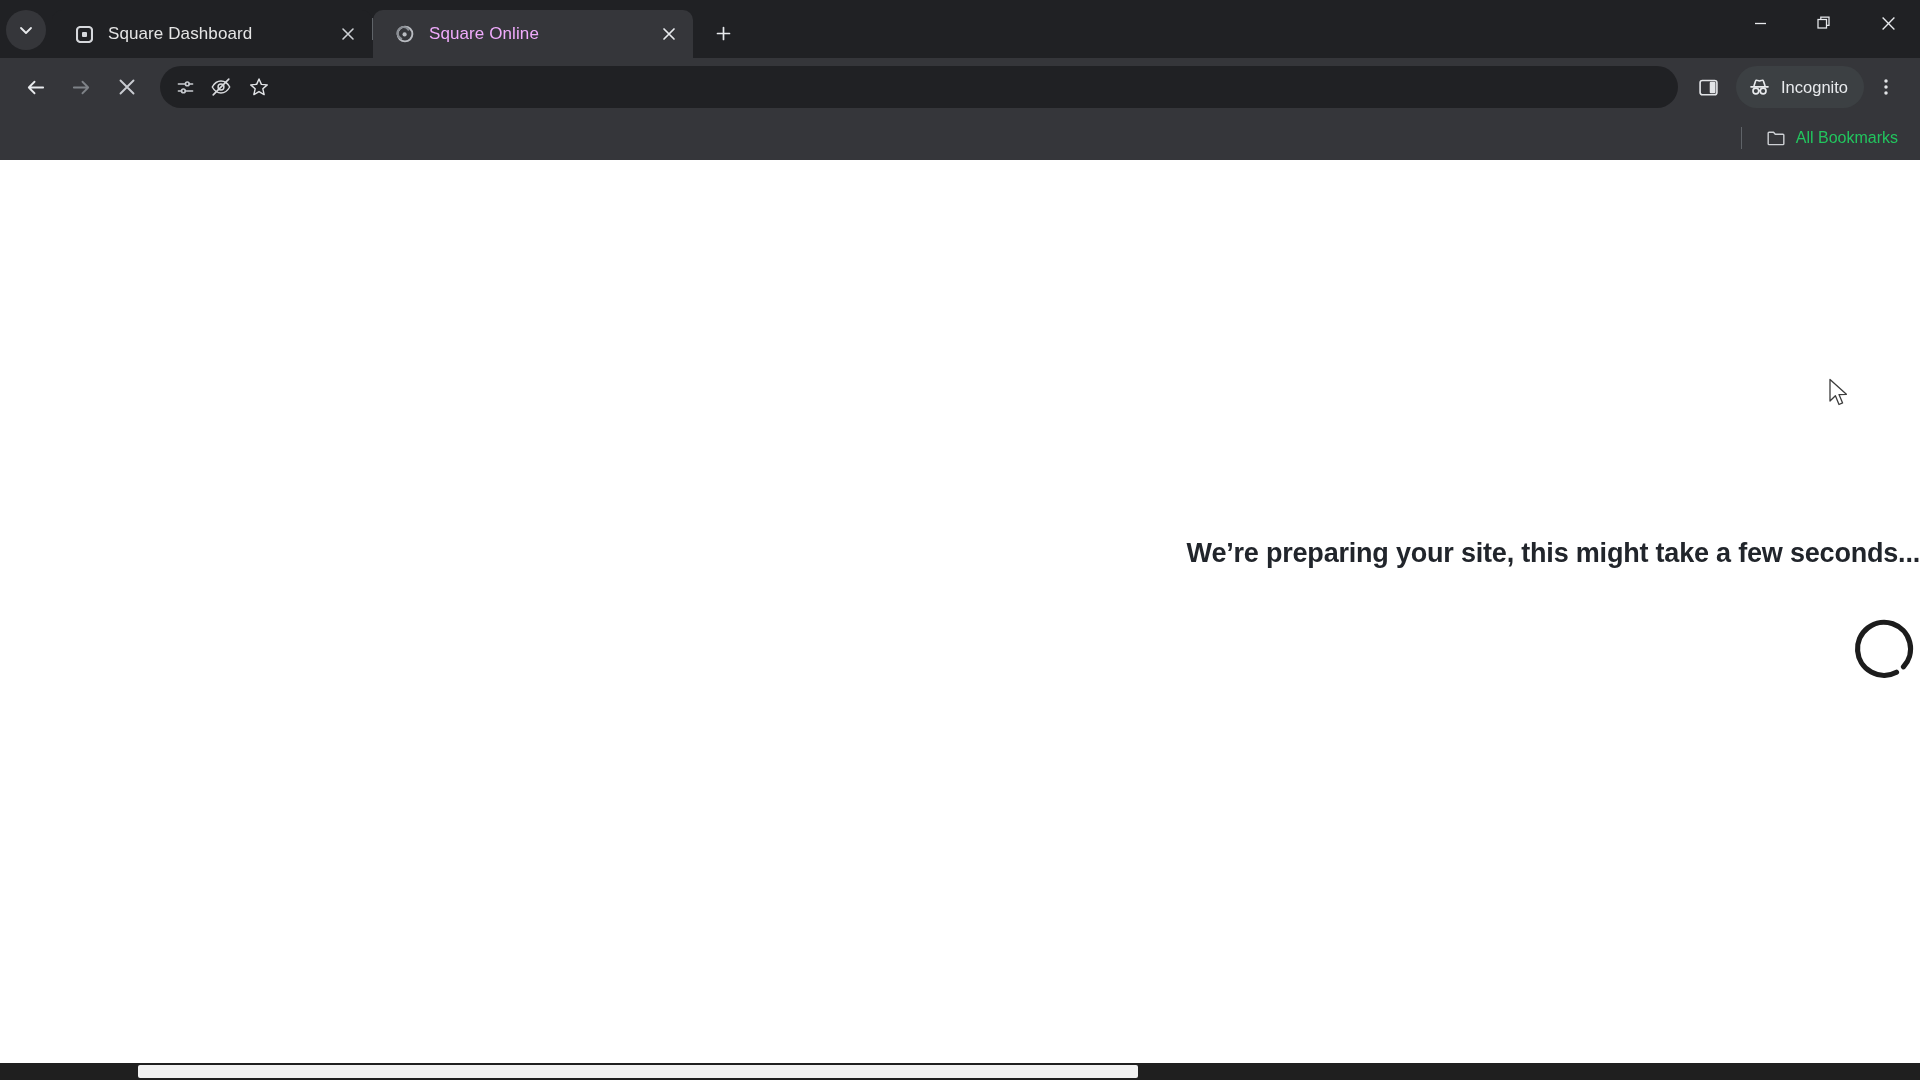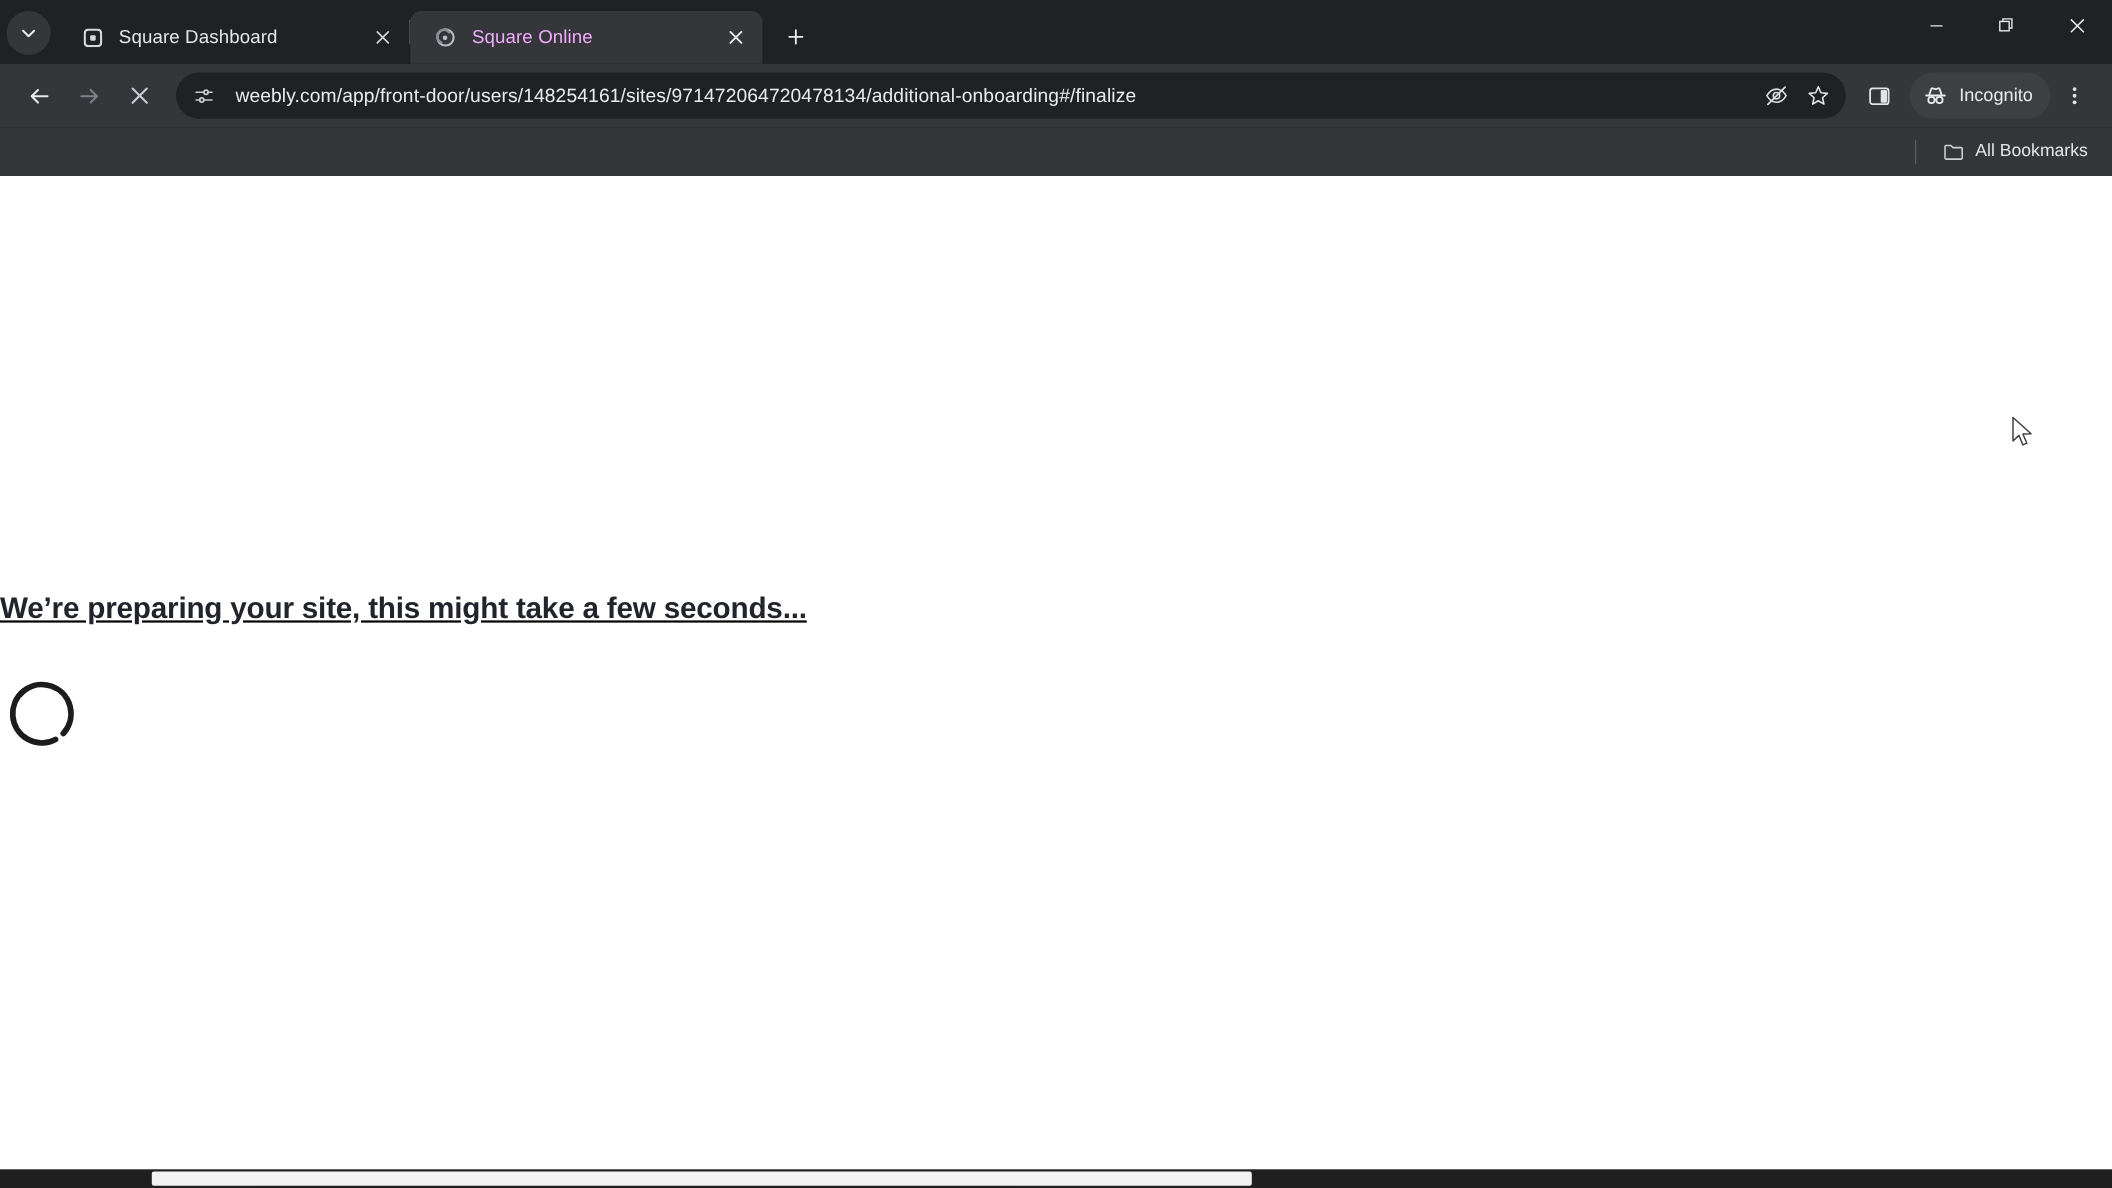--- a/index.html
+++ b/index.html
@@ -150,38 +150,37 @@
     height: 44px;
     background: #35363a;
     display: flex;
     align-items: center;
     justify-content: flex-end;
     padding-right: 14px;
     flex: none;
   }
   .bm-divider { width:1px; height:22px; background:#5f6368; margin-right: 16px; }
   .bm-all { display:flex; align-items:center; padding: 4px 8px; border-radius:6px; }
-  .bm-all span { color:#e5e5e5; font-size:16px; margin-left:10px; white-space:nowrap; }
+  .bm-all span { color:#22c55e; font-size:16px; margin-left:10px; white-space:nowrap; }
 
   
   .page {
     flex: 1;
     background: #ffffff;
     position: relative;
     overflow: hidden;
   }
   .page-center {
     position: absolute;
     left: 0; right: 0;
     top: 0;
     height: 100%;
     display: flex;
     flex-direction: column;
-    align-items: flex-start;
-    text-decoration: underline;
+    align-items: flex-end;
   }
   .headline {
     margin-top: 378px;
     font-size: 27px;
     font-weight: bold;
     color: #21252b;
     letter-spacing: -0.2px;
     white-space: nowrap;
   }
   .spinner-wrap {
@@ -308,21 +307,20 @@
 
     <div class="omnibox">
       <div class="site-icon">
         <svg width="19" height="19" viewBox="0 0 20 20">
           <path d="M2.5 6.2 H10.2 M13.6 6.2 H17.5" stroke="#c9ccd1" stroke-width="1.6" stroke-linecap="round"></path>
           <circle cx="11.9" cy="6.2" r="2.0" fill="none" stroke="#c9ccd1" stroke-width="1.6"></circle>
           <path d="M2.5 13.6 H6.1 M9.5 13.6 H17.5" stroke="#c9ccd1" stroke-width="1.6" stroke-linecap="round"></path>
           <circle cx="7.8" cy="13.6" r="2.0" fill="none" stroke="#c9ccd1" stroke-width="1.6"></circle>
         </svg>
       </div>
-      <div class="url" title="weebly.com/app/front-door/users/148254161/sites/971472064720478134/additional-onboarding#/finalize">weebly.com/app/front-door/users/148254161/sites/971472064720478134/additional-onboarding#/finalize</div>
       <div class="omni-actions">
         <div class="omni-btn">
           <svg width="22" height="22" viewBox="0 0 24 24">
             <path d="M2.5 12 C5 7.5 8.5 5.5 12 5.5 C15.5 5.5 19 7.5 21.5 12 C19 16.5 15.5 18.5 12 18.5 C8.5 18.5 5 16.5 2.5 12 Z" fill="none" stroke="#d8dadd" stroke-width="1.6"></path>
             <circle cx="12" cy="12" r="3.2" fill="none" stroke="#d8dadd" stroke-width="1.6"></circle>
             <path d="M3.5 20.5 L20.5 3.5" stroke="#d8dadd" stroke-width="1.8" stroke-linecap="round"></path>
           </svg>
         </div>
         <div class="omni-btn">
           <svg width="22" height="22" viewBox="0 0 24 24">

